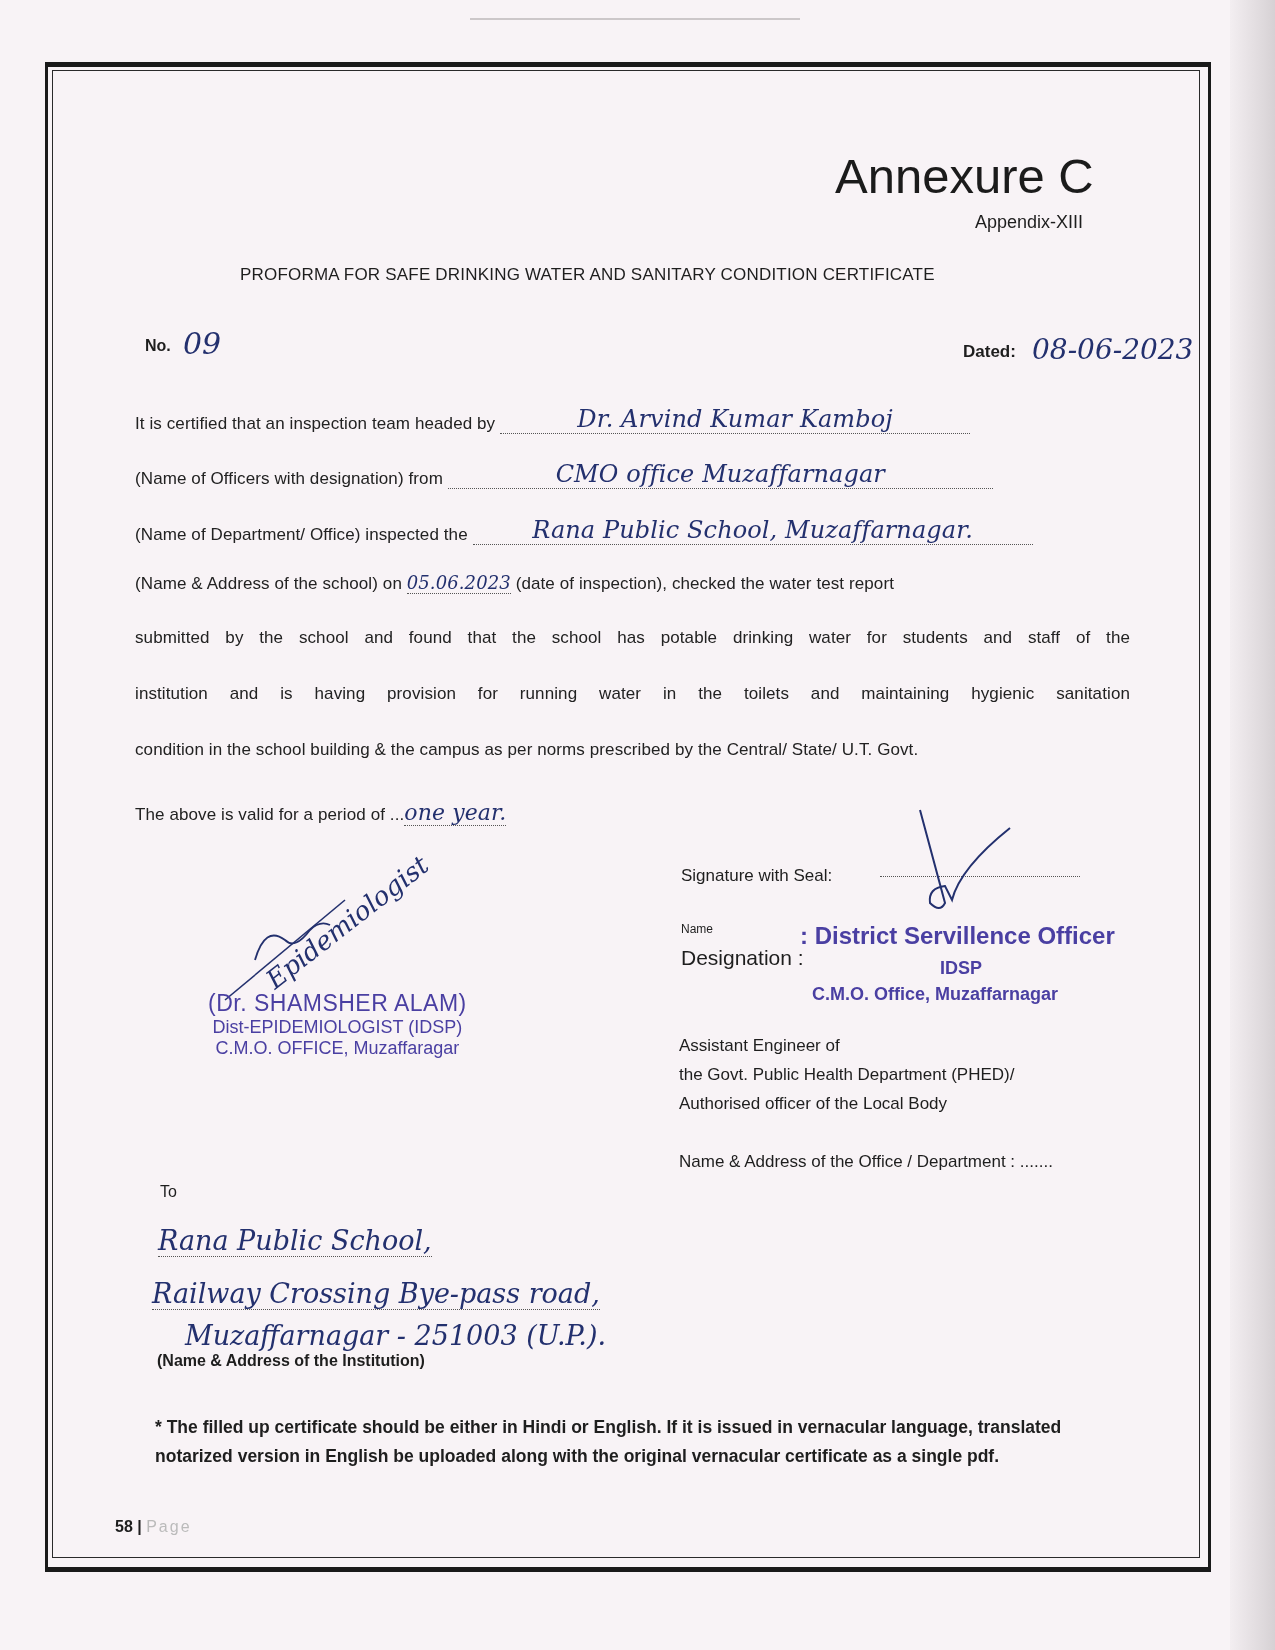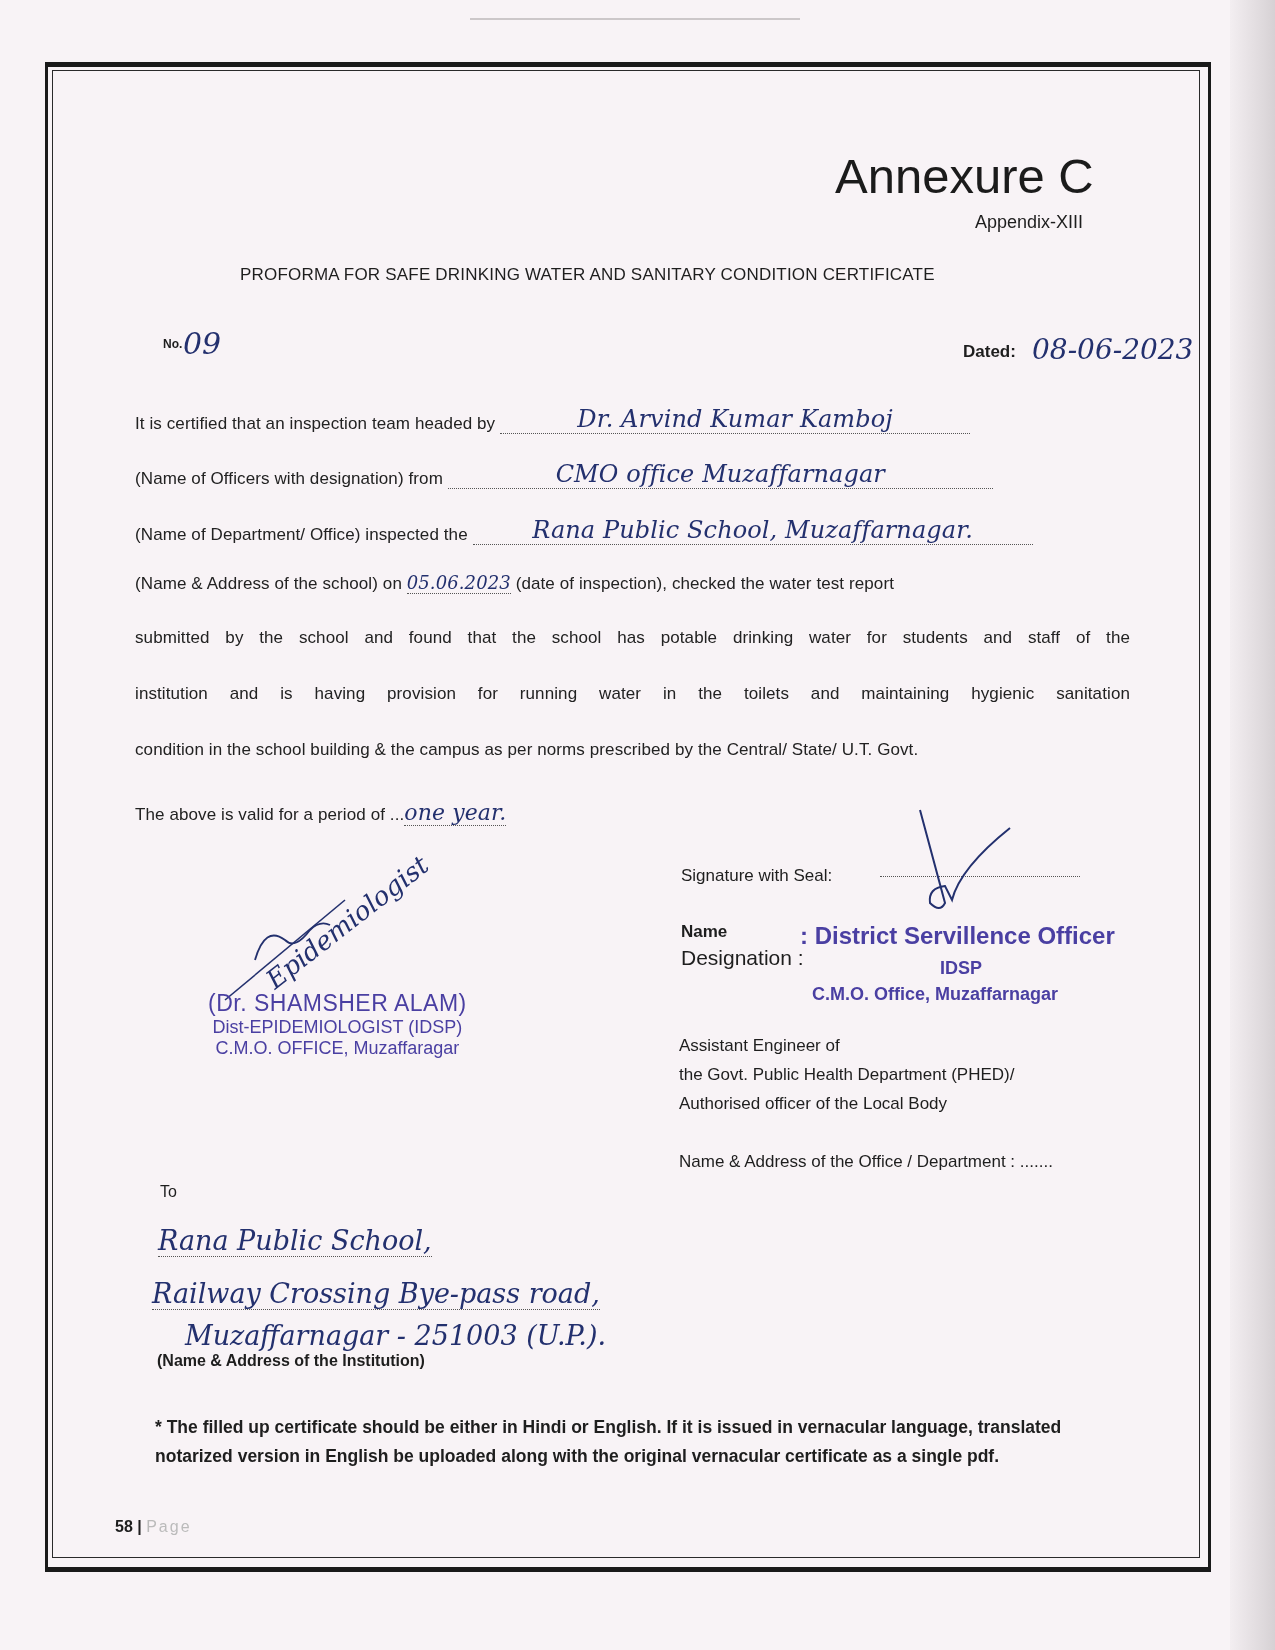--- a/index.html
+++ b/index.html
@@ -18,40 +18,40 @@
     border:1px solid #2a2a2a; }
   .abs { position:absolute; }
   .hand { font-family:"DejaVu Serif", serif; font-style:italic; color:#23306e; }
   .stamp { color:#4a3fa2; font-weight:bold; }
   .txt { font-size:17px; color:#222; letter-spacing:.1px; }
   .dots { border-bottom:1px dotted #555;text-align:center; }
 
   #annexure { left:835px; top:148px; font-size:49px; font-weight:normal; color:#1b1b1b; }
   #appendix { left:975px; top:212px; font-size:18px; }
   #proforma { left:240px; top:265px; font-size:17px; letter-spacing:.2px; }
-  #no-label { left:145px; top:337px; font-size:12px; font-weight:bold;margin-left:18px; }
+  #no-label { left:145px; top:337px; font-size:16px; font-weight:bold; }
   #no-value { left:183px; top:326px; font-size:30px; }
   #dated-label { left:963px; top:342px; font-size:17px; font-weight:bold; }
   #dated-value { left:1032px; top:333px; font-size:28px; }
 
   .line { left:135px; width:1000px; }
   .fill { display:inline-block; vertical-align:bottom; }
   #row1 { top:405px; }
   #row2 { top:460px; }
   #row3 { top:516px; }
   #row4 { top:572px; }
   #row5 { top:628px; }
   #row6 { top:684px; }
   #row7 { top:740px; }
   #row8 { top:796px; }
   .justify { text-align:justify; text-align-last:justify; width:995px; }
 
   #sig-label { left:681px; top:866px; font-size:17px; }
   #sig-dots { left:880px; top:876px; width:200px; }
-  #name-label { left:681px; top:922px; font-size:17px;font-weight:bold; }
+  #name-label { left:681px; top:922px; font-size:12px; }
   #name-stamp { left:800px; top:922px; font-size:24px; }
   #idsp-stamp { left:940px; top:958px; font-size:18px; }
   #desig-label { left:681px; top:946px; font-size:21px; }
   #desig-stamp { left:812px; top:984px; font-size:18px; }
 
   #left-stamp { left:208px; top:990px; text-align:center; }
   #ls-name { font-size:23px; font-weight:normal; letter-spacing:.5px; }
   #ls-title, #ls-office { font-size:18px; font-weight:normal; }
 
   #ae1 { left:679px; top:1036px; font-size:17px; }

